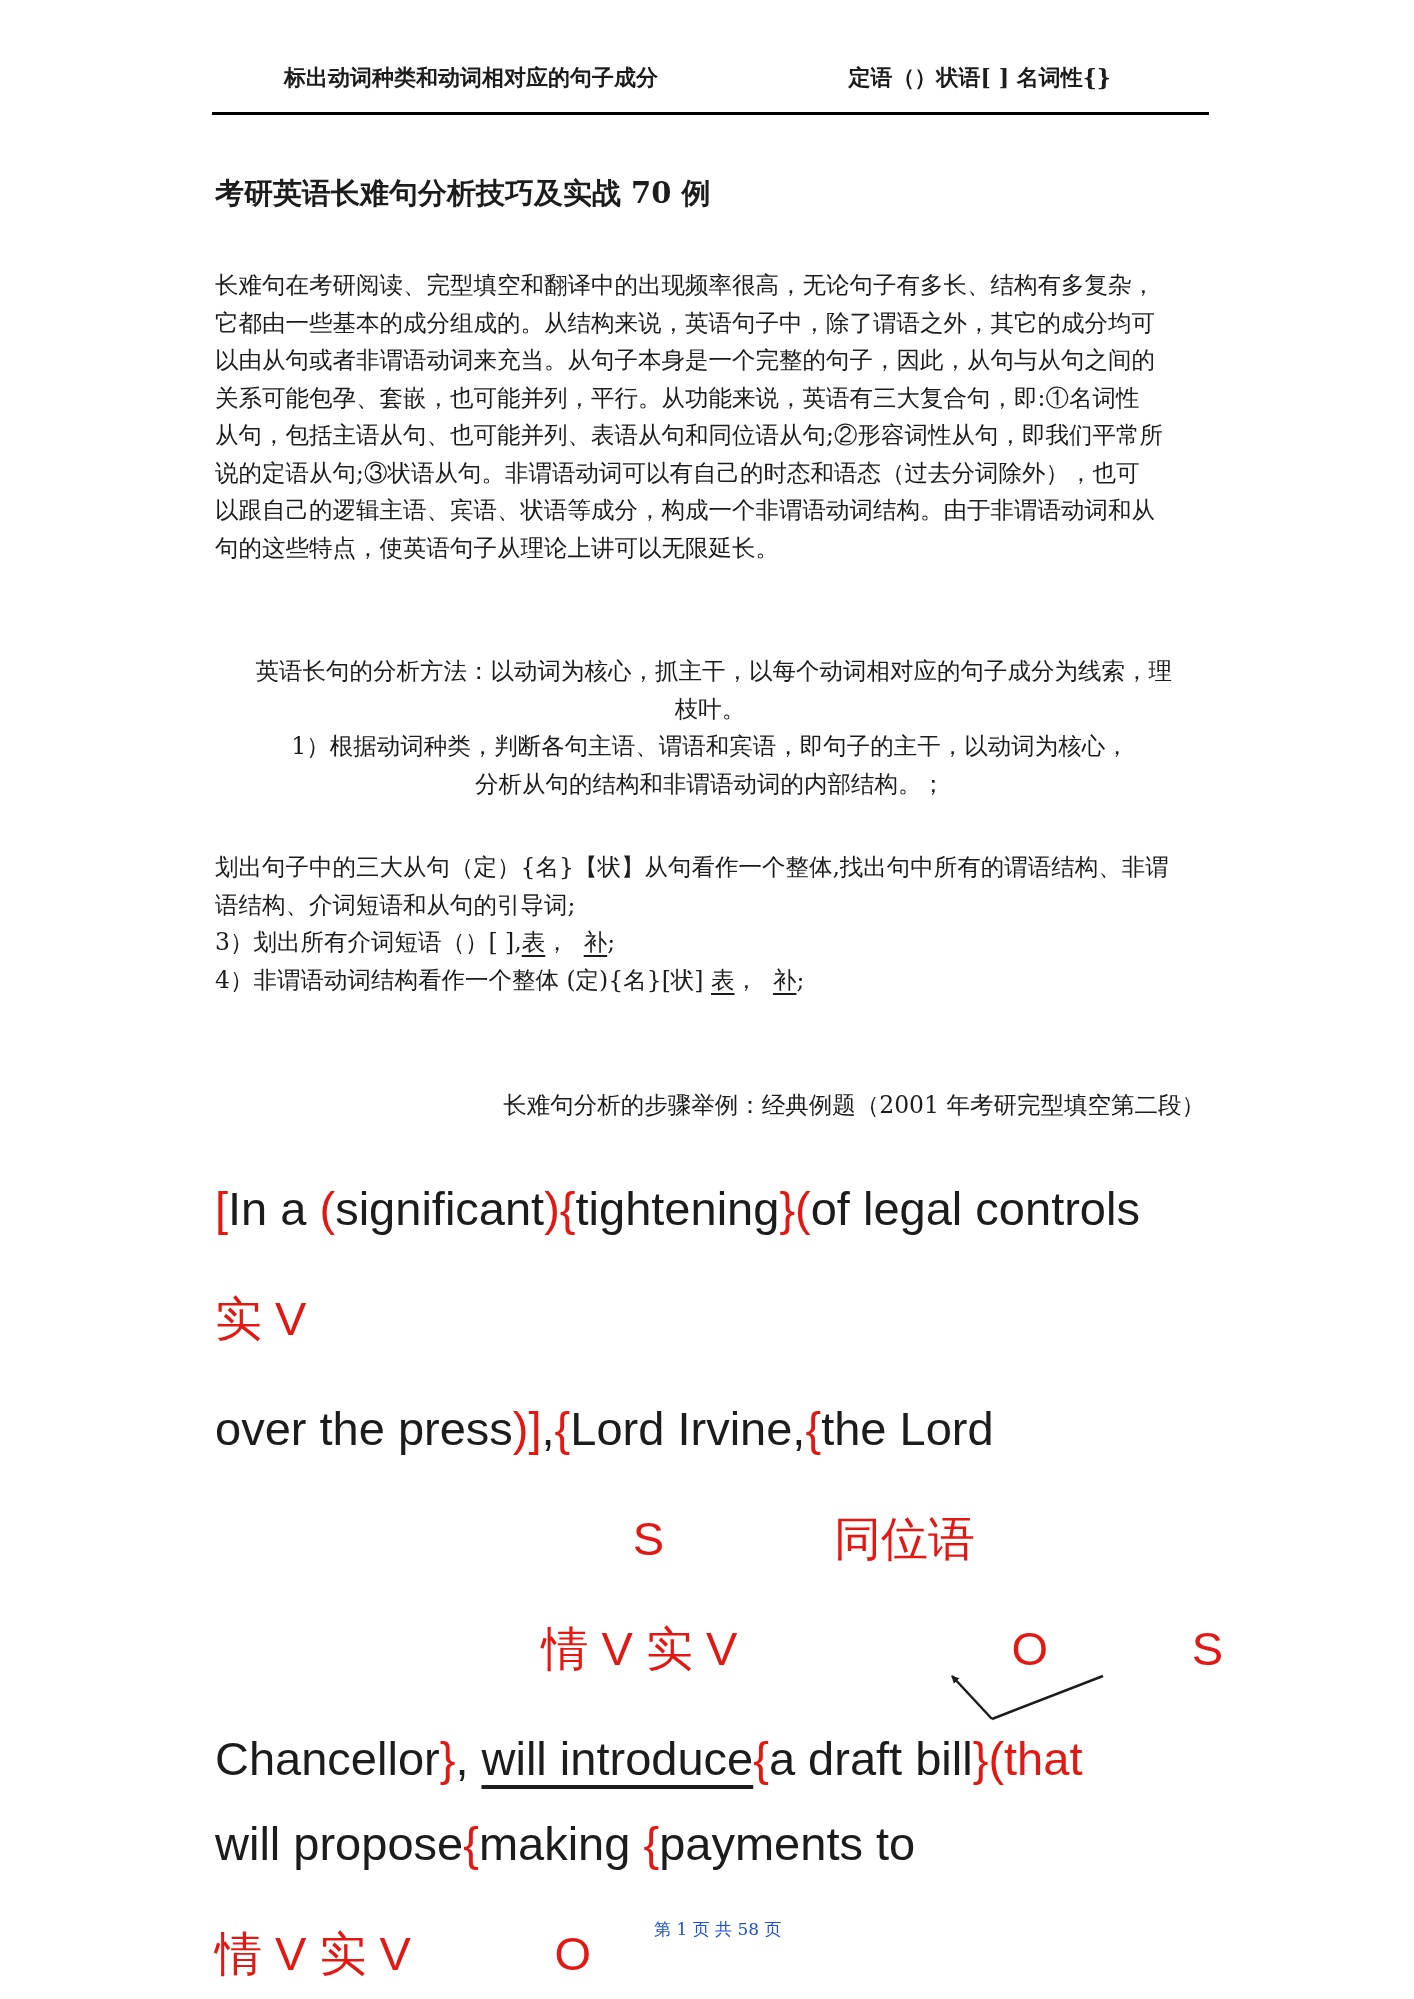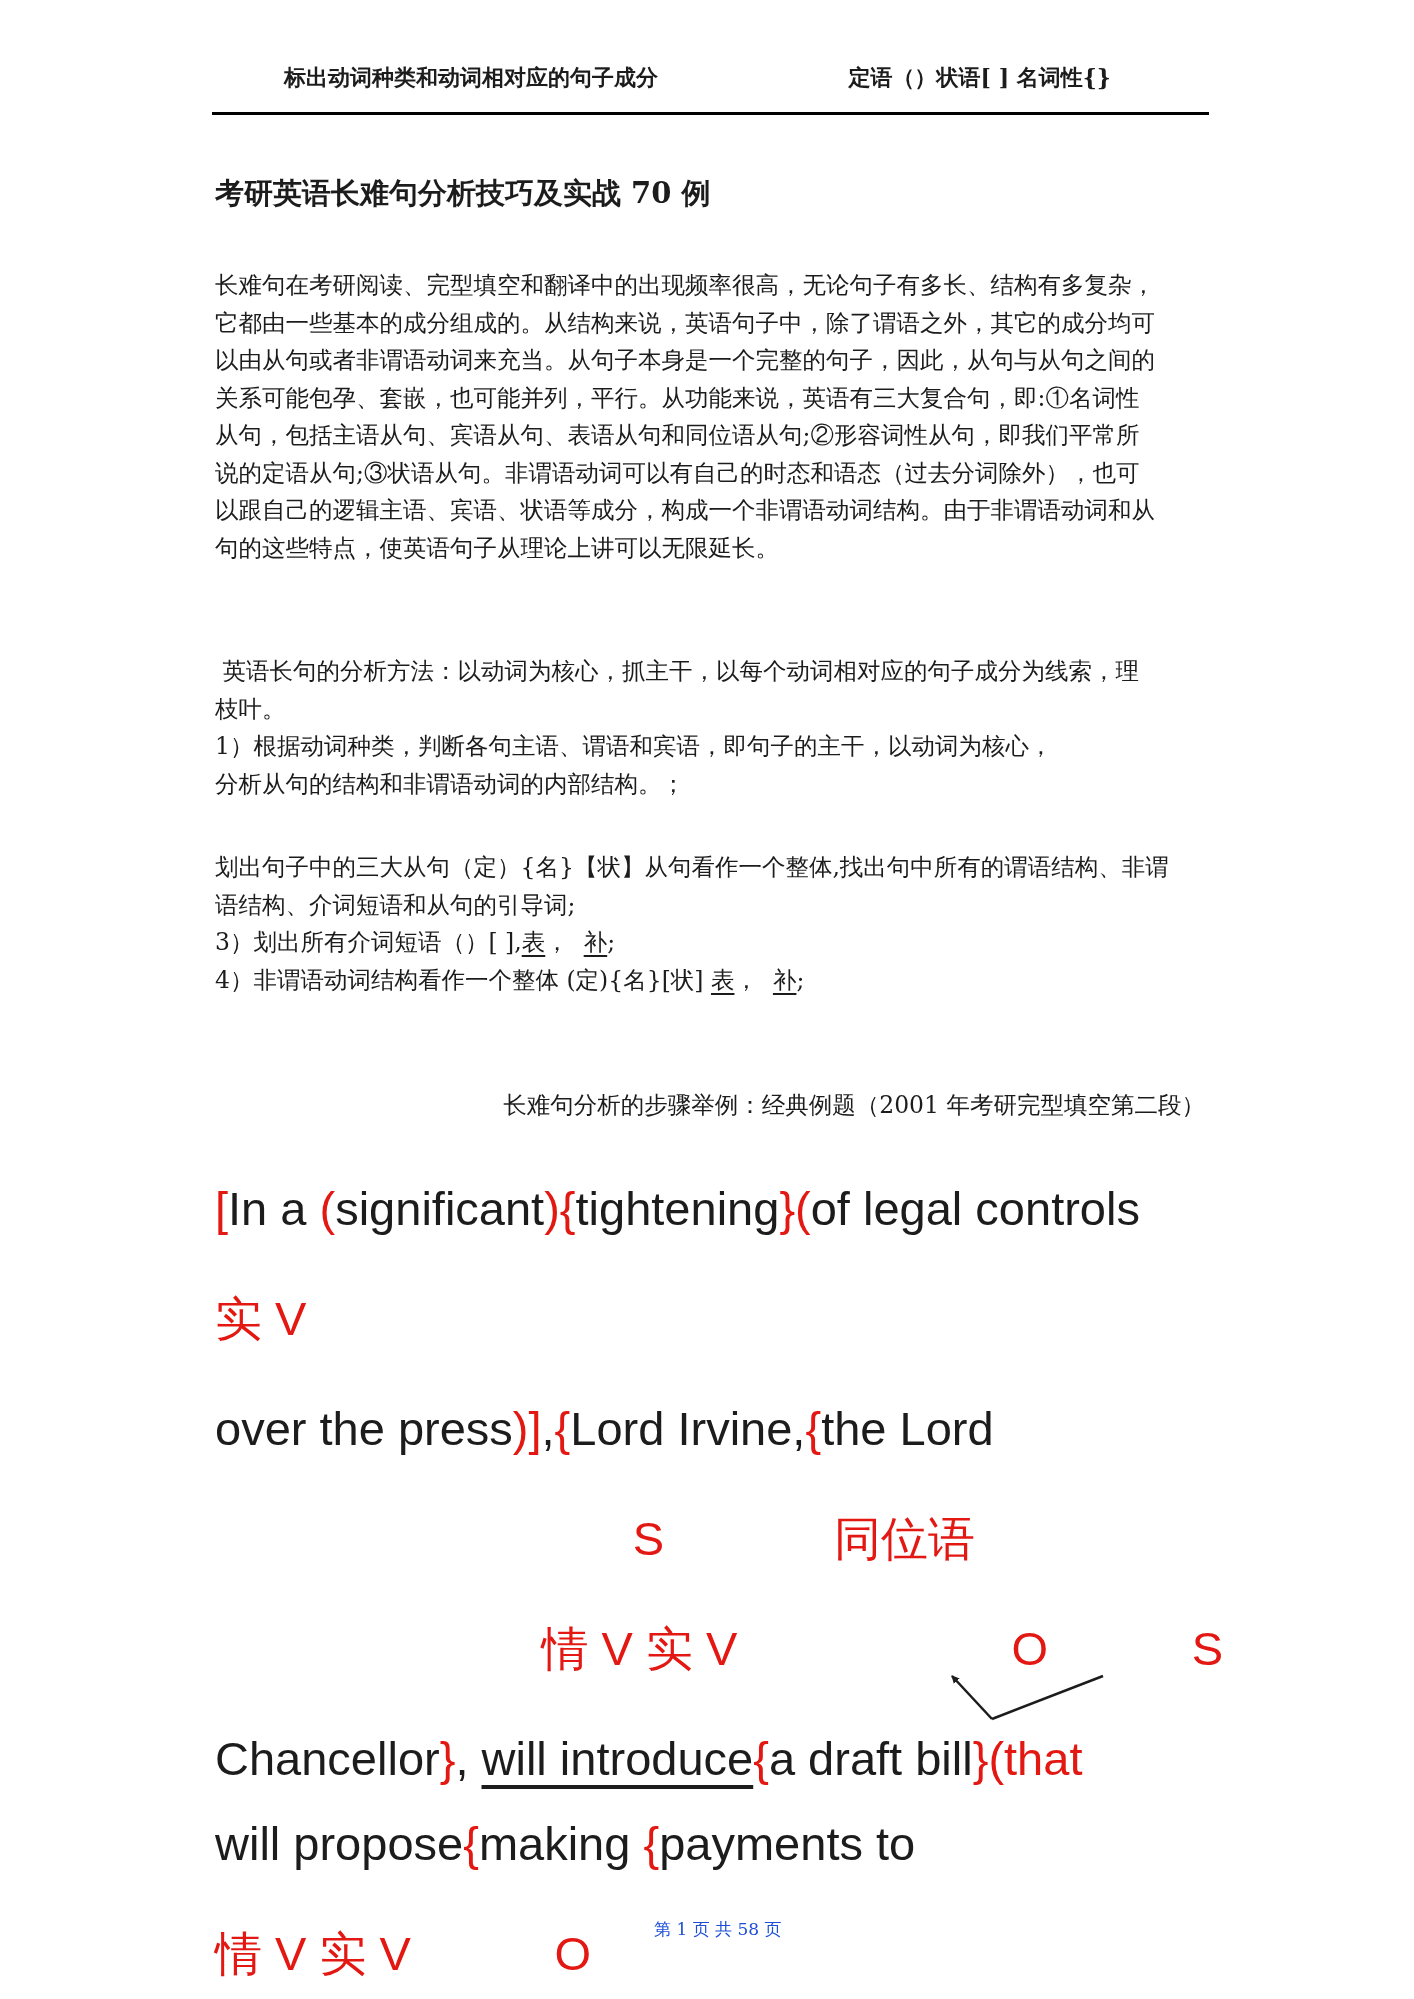--- a/index.html
+++ b/index.html
@@ -33,21 +33,21 @@
     line-height:40px;
     white-space:pre;
   }
   .para{font-size:23.5px;}
   .para .line{
     white-space:pre;
     line-height:37.5px;
     height:37.5px;
   }
   .para.intro{margin-top:54px;}
-  .para.method{margin-top:86px;}
+  .para.method{margin-top:86px;text-align:center;}
   .para.steps{margin-top:46px;}
   .example-heading{
     margin-top:50px;
     font-size:23.5px;
     line-height:37.5px;
     white-space:pre;
     text-align:right;
   }
   .ul{
     text-decoration:underline;
@@ -99,21 +99,21 @@
 
   <div class="content">
 
     <h1>考研英语长难句分析技巧及实战 70 例</h1>
 
     <div class="para intro">
         <div class="line"><span>长难句在考研阅读、完型填空和翻译中的出现频率很高，无论句子有多长、结构有多复杂，</span></div>
         <div class="line"><span>它都由一些基本的成分组成的。从结构来说，英语句子中，除了谓语之外，其它的成分均可</span></div>
         <div class="line"><span>以由从句或者非谓语动词来充当。从句子本身是一个完整的句子，因此，从句与从句之间的</span></div>
         <div class="line"><span>关系可能包孕、套嵌，也可能并列，平行。从功能来说，英语有三大复合句，即:①名词性</span></div>
-        <div class="line"><span>从句，包括主语从句、宾语从句、表语从句和同位语从句;②形容词性从句，即我们平常所</span></div>
+        <div class="line"><span>从句，包括主语从句、也可能并列、表语从句和同位语从句;②形容词性从句，即我们平常所</span></div>
         <div class="line"><span>说的定语从句;③状语从句。非谓语动词可以有自己的时态和语态（过去分词除外），也可</span></div>
         <div class="line"><span>以跟自己的逻辑主语、宾语、状语等成分，构成一个非谓语动词结构。由于非谓语动词和从</span></div>
         <div class="line"><span>句的这些特点，使英语句子从理论上讲可以无限延长。</span></div>
       </div>
 
     <div class="para method">
         <div class="line"><span> 英语长句的分析方法：以动词为核心，抓主干，以每个动词相对应的句子成分为线索，理</span></div>
         <div class="line"><span>枝叶。</span></div>
         <div class="line"><span>1）根据动词种类，判断各句主语、谓语和宾语，即句子的主干，以动词为核心，</span></div>
         <div class="line"><span>分析从句的结构和非谓语动词的内部结构。；</span></div>

